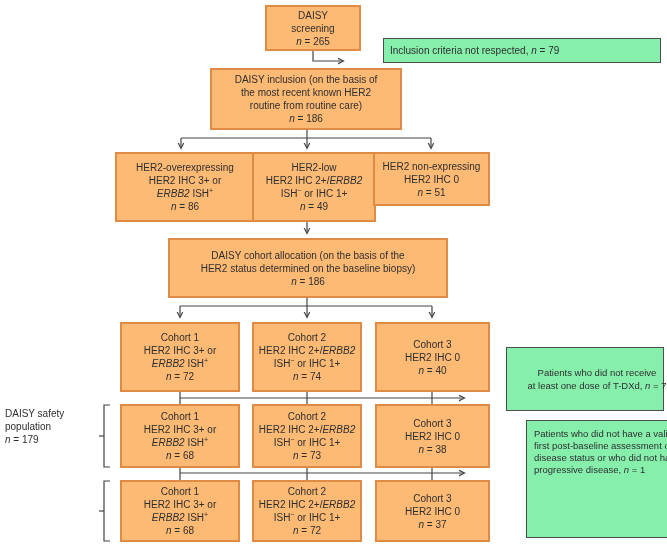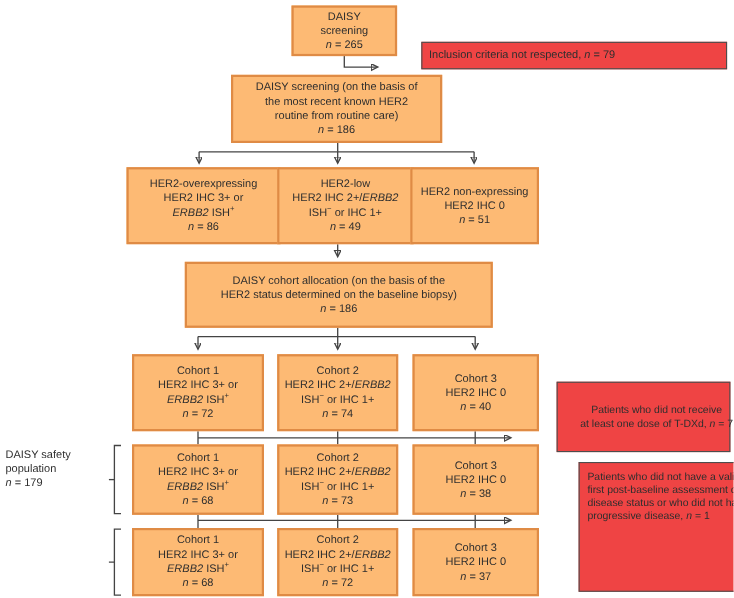--- a/index.html
+++ b/index.html
@@ -8,21 +8,21 @@
     font-family:"Liberation Sans","DejaVu Sans",sans-serif;
     color:var(--text,#2e2e2e);font-size:10px;overflow:hidden;
   }
   .obox{
     position:absolute;box-sizing:border-box;background:#fdba74;
     border:2px solid var(--box_border,#df8b45);
     display:flex;flex-direction:column;justify-content:center;align-items:center;
     text-align:center;line-height:13px;z-index:2;
   }
   .nbox{
-    position:absolute;box-sizing:border-box;background:#ef4444;
+    position:absolute;box-sizing:border-box;background:#86efac;
     border:1px solid var(--note_border,#4d4d4d);z-index:2;
   }
   .nbox.single{display:flex;align-items:center;padding-left:6px;line-height:12px;}
   .nbox.center{display:flex;flex-direction:column;justify-content:center;align-items:center;
     text-align:center;line-height:13px;font-size:9.5px;padding-left:24px;}
   .nbox.paras{padding:7px 7px 0 7px;line-height:12px;font-size:9.5px;text-align:left;}
   .nbox.paras p{margin:0 0 10px 0;}
   .slabel{position:absolute;line-height:13px;z-index:2;}
   .line{white-space:nowrap;}
   i{font-style:italic;}
@@ -71,39 +71,39 @@
     <div class="line">DAISY</div>
     <div class="line">screening</div>
     <div class="line"><i>n</i> = 265</div>
   </div>
 
   <div class="nbox single" style="left:383px;top:38px;width:278px;height:25px">
     <span class="line">Inclusion criteria not respected, <i>n</i> = 79</span>
   </div>
 
   <div class="obox" style="left:210px;top:68px;width:192px;height:62px">
-    <div class="line">DAISY screening (on the basis of</div>
+    <div class="line">DAISY inclusion (on the basis of</div>
     <div class="line">the most recent known HER2</div>
     <div class="line">routine from routine care)</div>
     <div class="line"><i>n</i> = 186</div>
   </div>
 
   <div class="obox" style="left:115px;top:152px;width:140px;height:70px">
     <div class="line">HER2-overexpressing</div>
     <div class="line">HER2 IHC 3+ or</div>
     <div class="line"><i>ERBB2</i> ISH<sup>+</sup></div>
     <div class="line"><i>n</i> = 86</div>
   </div>
   <div class="obox" style="left:252px;top:152px;width:124px;height:70px">
     <div class="line">HER2-low</div>
     <div class="line">HER2 IHC 2+/<i>ERBB2</i></div>
     <div class="line">ISH<sup>−</sup> or IHC 1+</div>
     <div class="line"><i>n</i> = 49</div>
   </div>
-  <div class="obox" style="left:373px;top:152px;width:117px;height:70px">
+  <div class="obox" style="left:373px;top:152px;width:117px;height:54px">
     <div class="line">HER2 non-expressing</div>
     <div class="line">HER2 IHC 0</div>
     <div class="line"><i>n</i> = 51</div>
   </div>
 
   <div class="obox" style="left:168px;top:238px;width:280px;height:60px">
     <div class="line">DAISY cohort allocation (on the basis of the</div>
     <div class="line">HER2 status determined on the baseline biopsy)</div>
     <div class="line"><i>n</i> = 186</div>
   </div>

